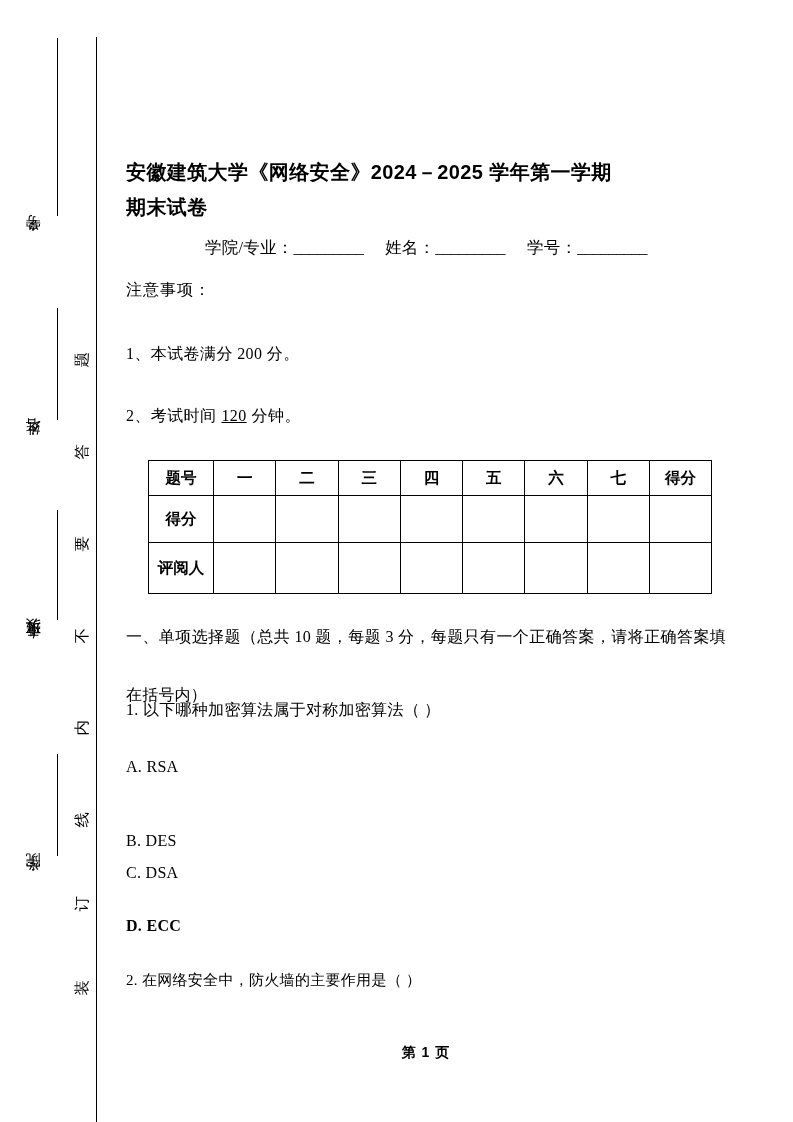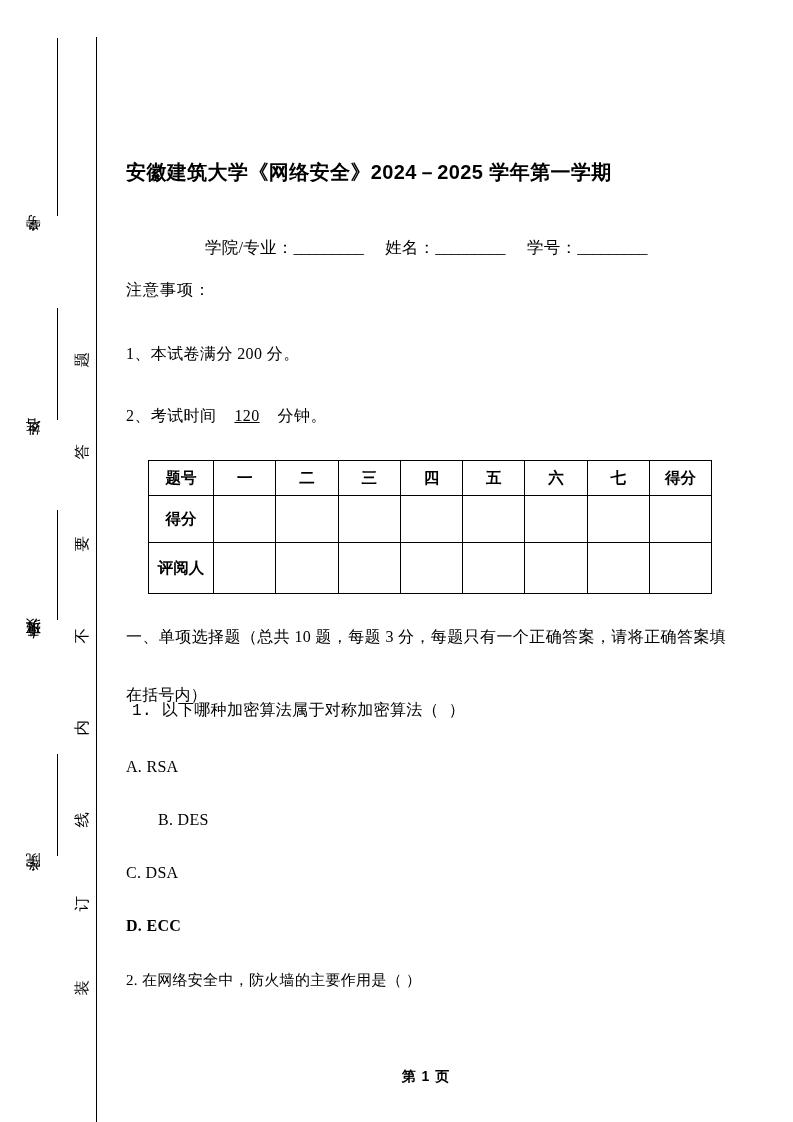--- a/index.html
+++ b/index.html
@@ -132,21 +132,21 @@
   }
   .note-2 {
     position: absolute;
     left: 0;
     top: 406px;
     font-size: 16px;
     letter-spacing: 0.4px;
   }
   .note-2 .under {
     text-decoration: underline;
-    padding: 0 18px;
+    padding: 0 5px;
   }
 
   
   .score-table {
     position: absolute;
     left: 22px;
     top: 460px;
     width: 564px;
     border-collapse: collapse;
     table-layout: fixed;
@@ -172,35 +172,34 @@
     top: 608px;
     width: 600px;
     font-size: 16px;
     line-height: 58px;
     letter-spacing: 0.2px;
     text-align: justify;
     text-align-last: left;
   }
   .q1 {
     position: absolute;
-    left: 6px;
+    left: 0;
     top: 700px;
     font-size: 16px;
     letter-spacing: 0.3px;
-    font-family: Liberation Mono, monospace;
   }
   .opt {
     position: absolute;
     left: 0;
     font-size: 16px;
     letter-spacing: 0.3px;
     text-align: center;
   }
   .opt-a { top: 758px; }
-  .opt-b { top: 811px; margin-left: 32px; }
+  .opt-b { top: 832px; }
   .opt-c { top: 864px; }
   .opt-d { top: 917px; font-weight: bold; }
   .q2 {
     position: absolute;
     left: 0;
     top: 971px;
     font-size: 15px;
     letter-spacing: 0.3px;
   }
 
@@ -208,21 +207,20 @@
   .footer {
     position: absolute;
     left: 0;
     top: 1044px;
     width: 600px;
     text-align: center;
     font-family: "Liberation Sans", "DejaVu Sans", sans-serif;
     font-weight: bold;
     font-size: 14px;
     letter-spacing: 1px;
-    margin-top: 24px;
   }
 </style>
 </head>
 <body>
 
 <div class="page">
 
   <div class="seal-outer-col">
     <div class="seal-seg" style="top:38px;  height:178px;"></div>
     <div class="vlabel" style="top:222px;">学号：</div>
@@ -244,20 +242,21 @@
     <div class="vchar" style="top:896px;">订</div>
     <div class="vchar" style="top:980px;">装</div>
   </div>
 
   <div class="seal-rule-long"></div>
 
   <div class="content">
 
     <div class="doc-title">
       <span>安徽建筑大学《网络安全》2024－2025 学年第一学期</span>
+      <span class="title-line2">期末试卷</span>
     </div>
 
     <div class="id-line">
       <span>学院/专业：</span><span class="blank">_________</span><span class="gap"></span><span>姓名：</span><span class="blank">_________</span><span class="gap"></span><span>学号：</span><span class="blank">_________</span>
     </div>
 
     <div class="notes-head">注意事项：</div>
     <div class="note-1">1、本试卷满分 200 分。</div>
     <div class="note-2">
       <span>2、考试时间</span><span class="under">120</span><span>分钟。</span>

